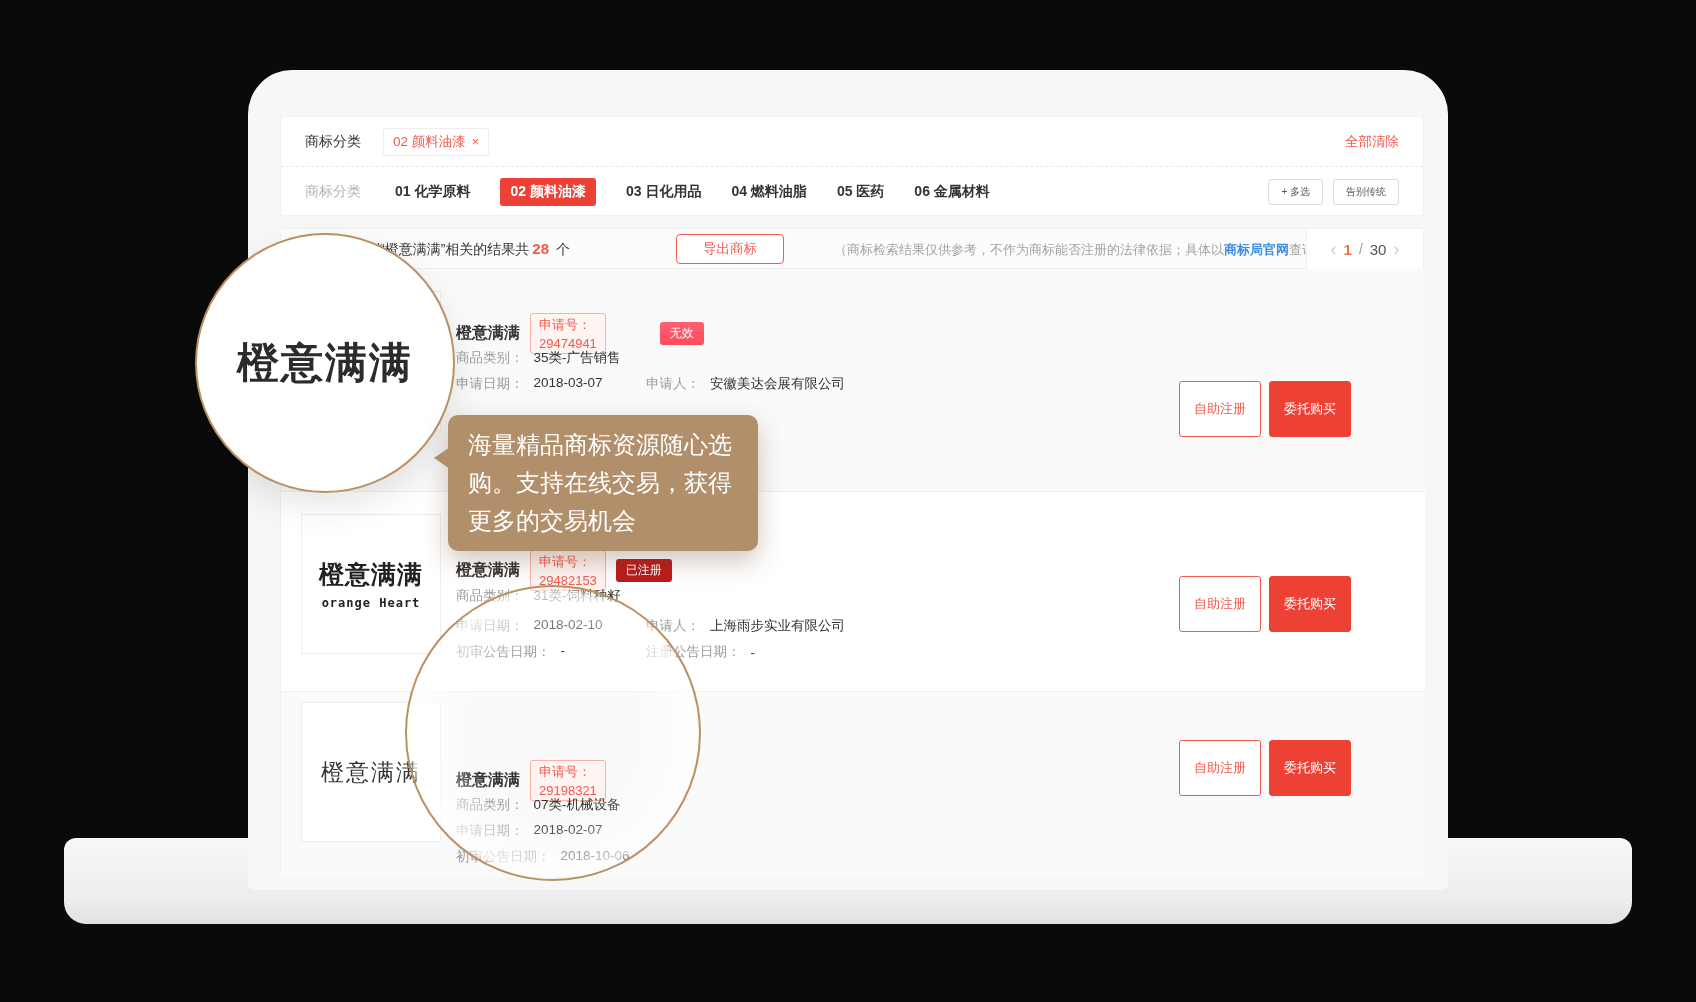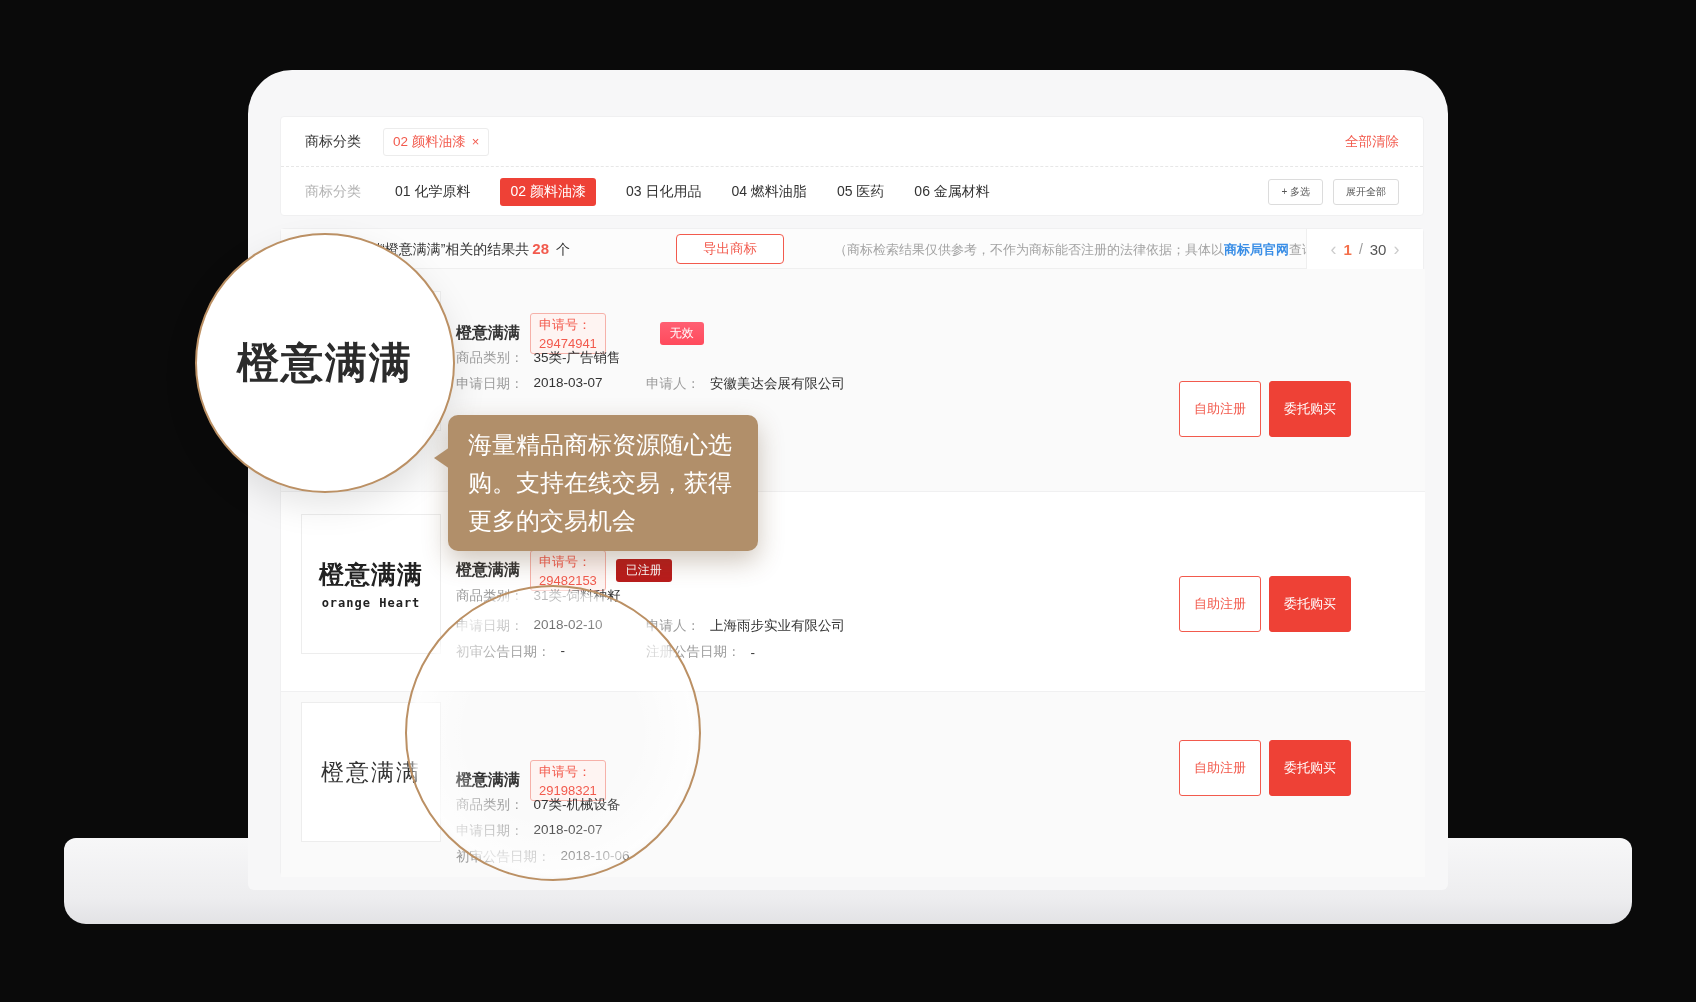--- a/index.html
+++ b/index.html
@@ -22,21 +22,21 @@
 
   .filter-row { display:flex; align-items:center; height:50px; padding:0 24px; }
   .filter-row.top { border-bottom:1px dashed #e7e7e7; }
   .cur-label { font-size:14px; color:#333; margin-right:22px; }
   .sel-tag { display:inline-flex; align-items:center; border:1px solid #ececec; border-radius:3px;
              padding:4px 9px; font-size:13.5px; color:#f25a4d; background:#fff; cursor:pointer; }
   .sel-tag .x { margin-left:6px; font-size:13px; }
   .clear-all { margin-left:auto; font-size:13.5px; color:#f25a4d; cursor:pointer; }
 
   .cat-label { font-size:14px; color:#b3b3b3; margin-right:34px; }
-  .cats { display:flex; align-items:center; gap:30px; }
+  .cats { display:flex; align-items:center; gap:30px;font-weight:bold; }
   .cat { font-size:14px; color:#333; cursor:pointer; white-space:nowrap; }
   .cat.active { background:#ee4136; color:#fff; padding:5px 10px; border-radius:3px; }
   .filter-btns { margin-left:auto; display:flex; gap:10px; }
   .ghost-btn { border:1px solid #dcdcdc; background:#fff; border-radius:3px; padding:5px 12px;
                font-size:10px; color:#555; cursor:pointer; white-space:nowrap; }
 
   
   .results-head { position:relative; height:40px; border-bottom:1px solid #efefef; background:#fcfcfc; }
   .summary { position:absolute; left:57px; top:11px; font-size:14px; color:#333; white-space:nowrap; }
   .summary .cnt { color:#f25a4d; font-size:15px; font-weight:bold; margin:0 3px; }
@@ -128,21 +128,21 @@
         <span class="cats">
           <span class="cat">01 化学原料</span>
           <span class="cat active">02 颜料油漆</span>
           <span class="cat">03 日化用品</span>
           <span class="cat">04 燃料油脂</span>
           <span class="cat">05 医药</span>
           <span class="cat">06 金属材料</span>
         </span>
         <span class="filter-btns">
           <button class="ghost-btn">+ 多选</button>
-          <button class="ghost-btn">展开全部</button>
+          <button class="ghost-btn">告别传统</button>
         </span>
       </div>
     </div>
 
     <div class="card results-card">
 
       <div class="results-head">
         <div class="summary">
           <span>检索到“橙意满满”相关的结果共</span><span class="cnt">28</span>
           <span>个</span>

